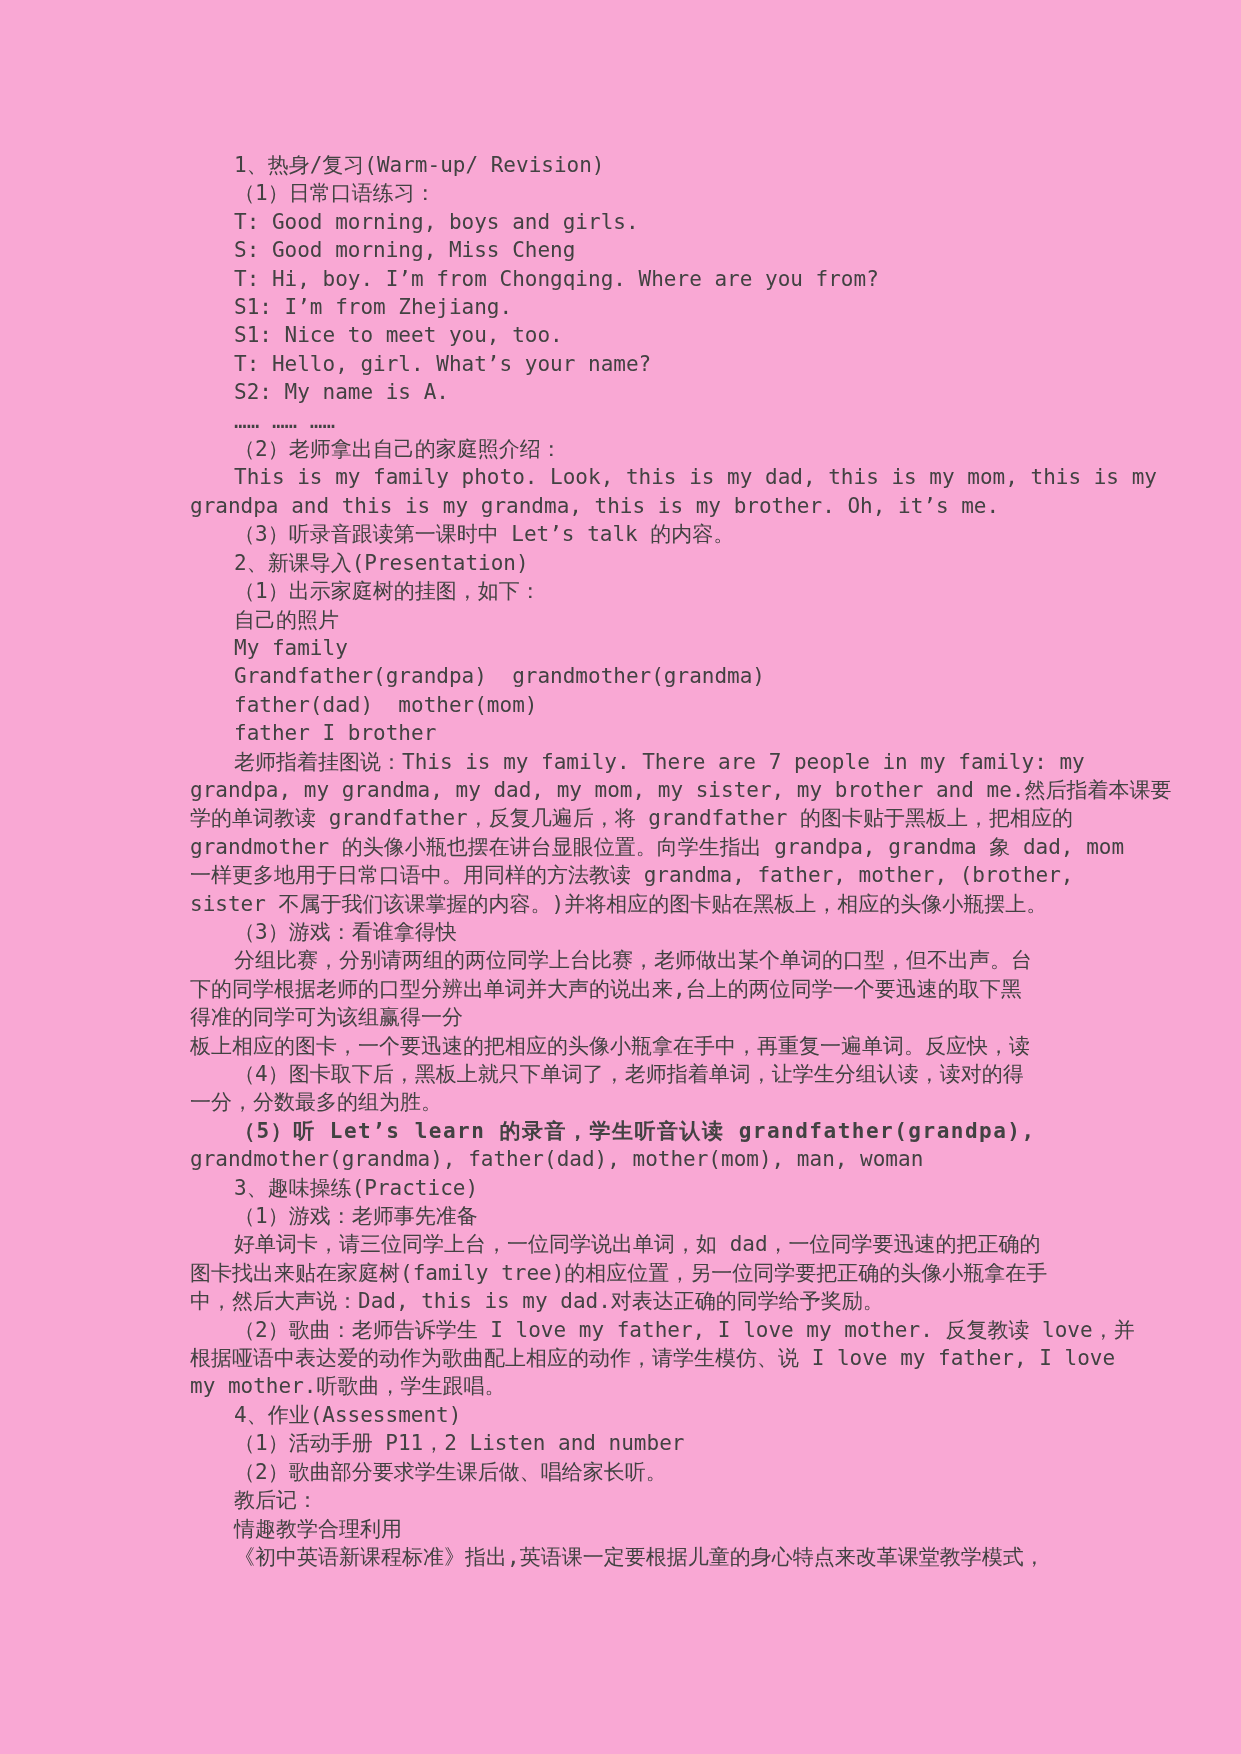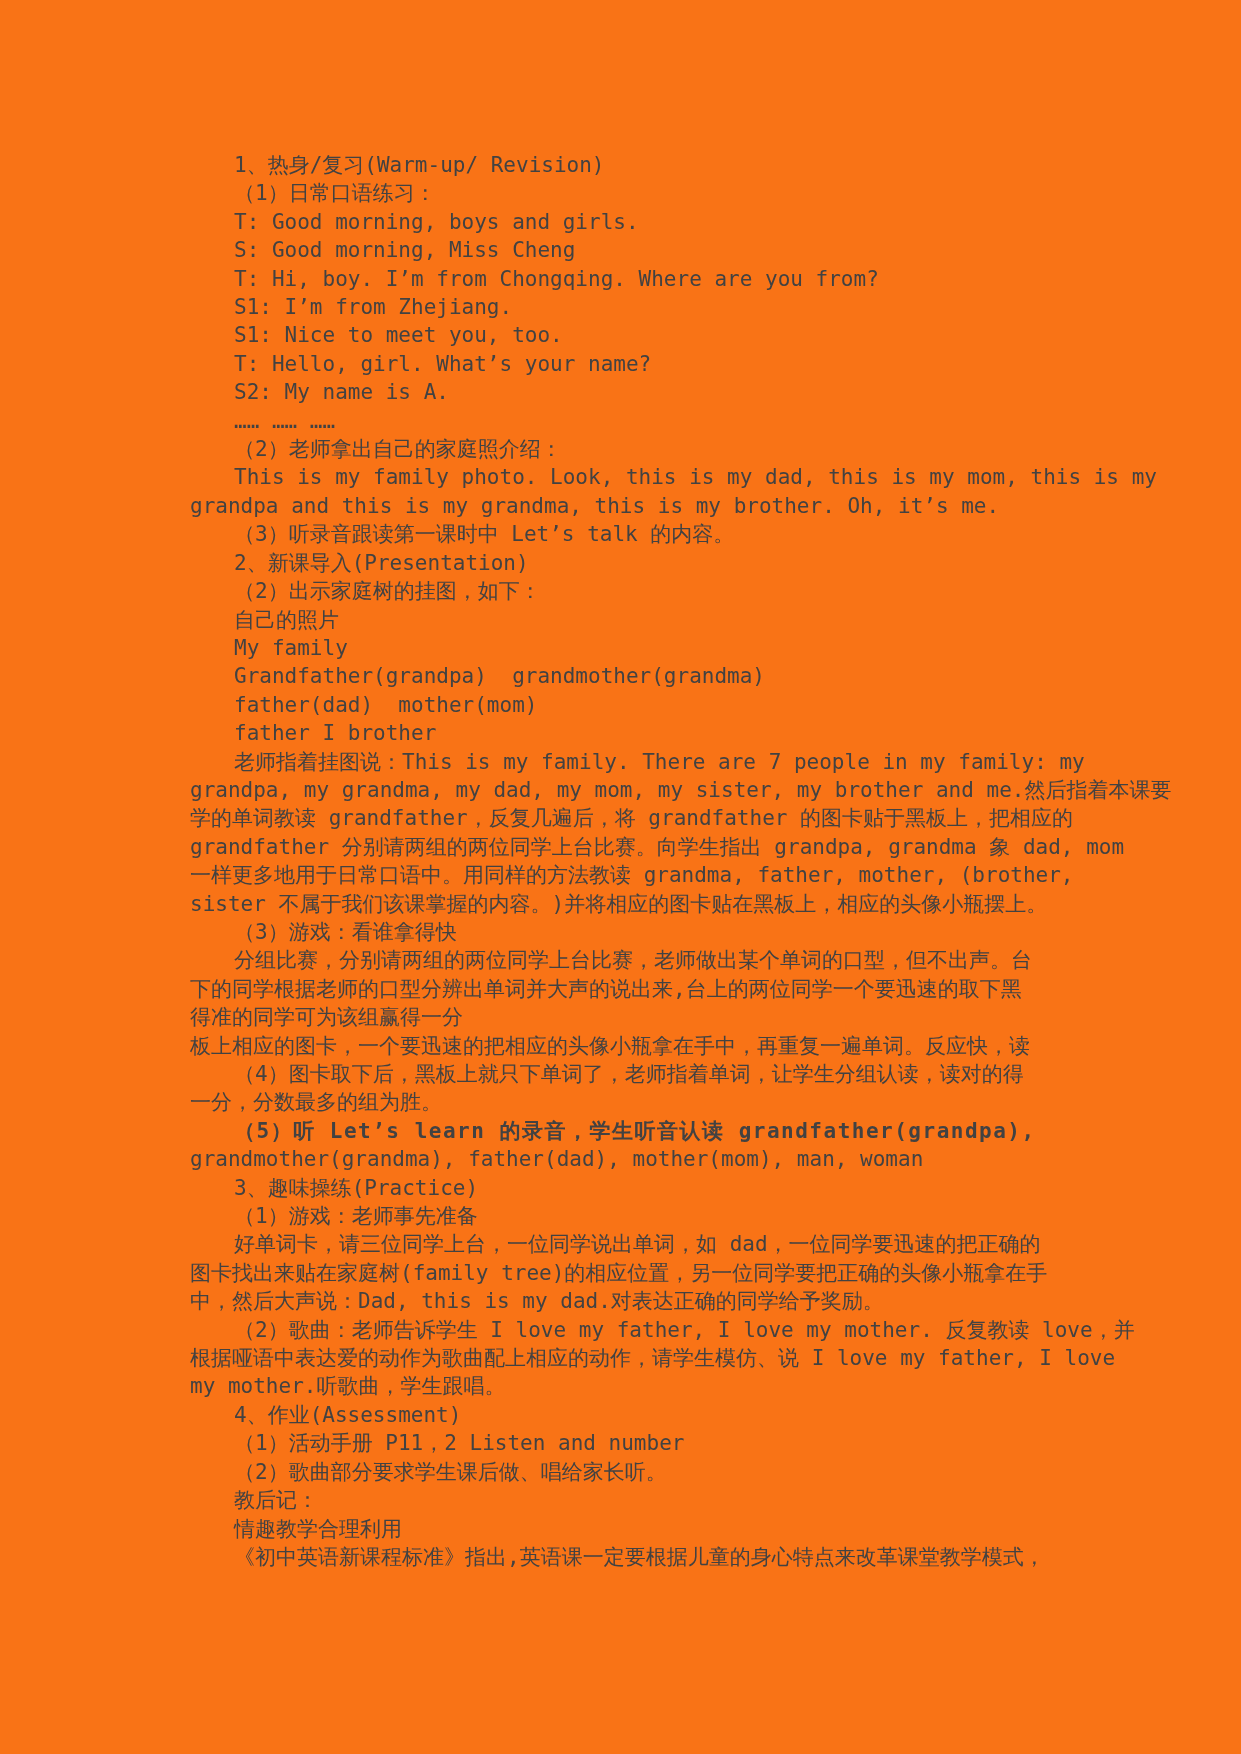--- a/index.html
+++ b/index.html
@@ -12,21 +12,21 @@
     height: 1754px;
     position: relative;
     font-family: "DejaVu Sans Mono", "Liberation Mono", monospace;
   }
   .page {
     position: absolute;
     left: 0;
     top: 0;
     width: 1241px;
     height: 1754px;
-    background: #f97316;
+    background: #f9a8d4;
     overflow: hidden;
   }
   .text-block {
     position: absolute;
     left: 190px;
     top: 151px;
     width: 868px;
   }
   .line {
     margin: 0;
@@ -59,30 +59,30 @@
     <p class="line ind">S1: I’m from Zhejiang.</p>
     <p class="line ind">S1: Nice to meet you, too.</p>
     <p class="line ind">T: Hello, girl. What’s your name?</p>
     <p class="line ind">S2: My name is A.</p>
     <p class="line ind">…… …… ……</p>
     <p class="line ind">（2）老师拿出自己的家庭照介绍：</p>
     <p class="line ind">This is my family photo. Look, this is my dad, this is my mom, this is my</p>
     <p class="line">grandpa and this is my grandma, this is my brother. Oh, it’s me.</p>
     <p class="line ind">（3）听录音跟读第一课时中 Let’s talk 的内容。</p>
     <p class="line ind">2、新课导入(Presentation)</p>
-    <p class="line ind">（2）出示家庭树的挂图，如下：</p>
+    <p class="line ind">（1）出示家庭树的挂图，如下：</p>
     <p class="line ind">自己的照片</p>
     <p class="line ind">My family</p>
     <p class="line ind">Grandfather(grandpa)  grandmother(grandma)</p>
     <p class="line ind">father(dad)  mother(mom)</p>
     <p class="line ind">father I brother</p>
     <p class="line ind">老师指着挂图说：This is my family. There are 7 people in my family: my</p>
     <p class="line">grandpa, my grandma, my dad, my mom, my sister, my brother and me.然后指着本课要</p>
     <p class="line">学的单词教读 grandfather，反复几遍后，将 grandfather 的图卡贴于黑板上，把相应的</p>
-    <p class="line">grandfather 分别请两组的两位同学上台比赛。向学生指出 grandpa, grandma 象 dad, mom</p>
+    <p class="line">grandmother 的头像小瓶也摆在讲台显眼位置。向学生指出 grandpa, grandma 象 dad, mom</p>
     <p class="line">一样更多地用于日常口语中。用同样的方法教读 grandma, father, mother, (brother,</p>
     <p class="line">sister 不属于我们该课掌握的内容。)并将相应的图卡贴在黑板上，相应的头像小瓶摆上。</p>
     <p class="line ind">（3）游戏：看谁拿得快</p>
     <p class="line ind">分组比赛，分别请两组的两位同学上台比赛，老师做出某个单词的口型，但不出声。台</p>
     <p class="line">下的同学根据老师的口型分辨出单词并大声的说出来,台上的两位同学一个要迅速的取下黑</p>
     <p class="line">得准的同学可为该组赢得一分</p>
     <p class="line">板上相应的图卡，一个要迅速的把相应的头像小瓶拿在手中，再重复一遍单词。反应快，读</p>
     <p class="line ind">（4）图卡取下后，黑板上就只下单词了，老师指着单词，让学生分组认读，读对的得</p>
     <p class="line">一分，分数最多的组为胜。</p>
     <p class="line ind sp">（5）听 Let’s learn 的录音，学生听音认读 grandfather(grandpa),</p>

